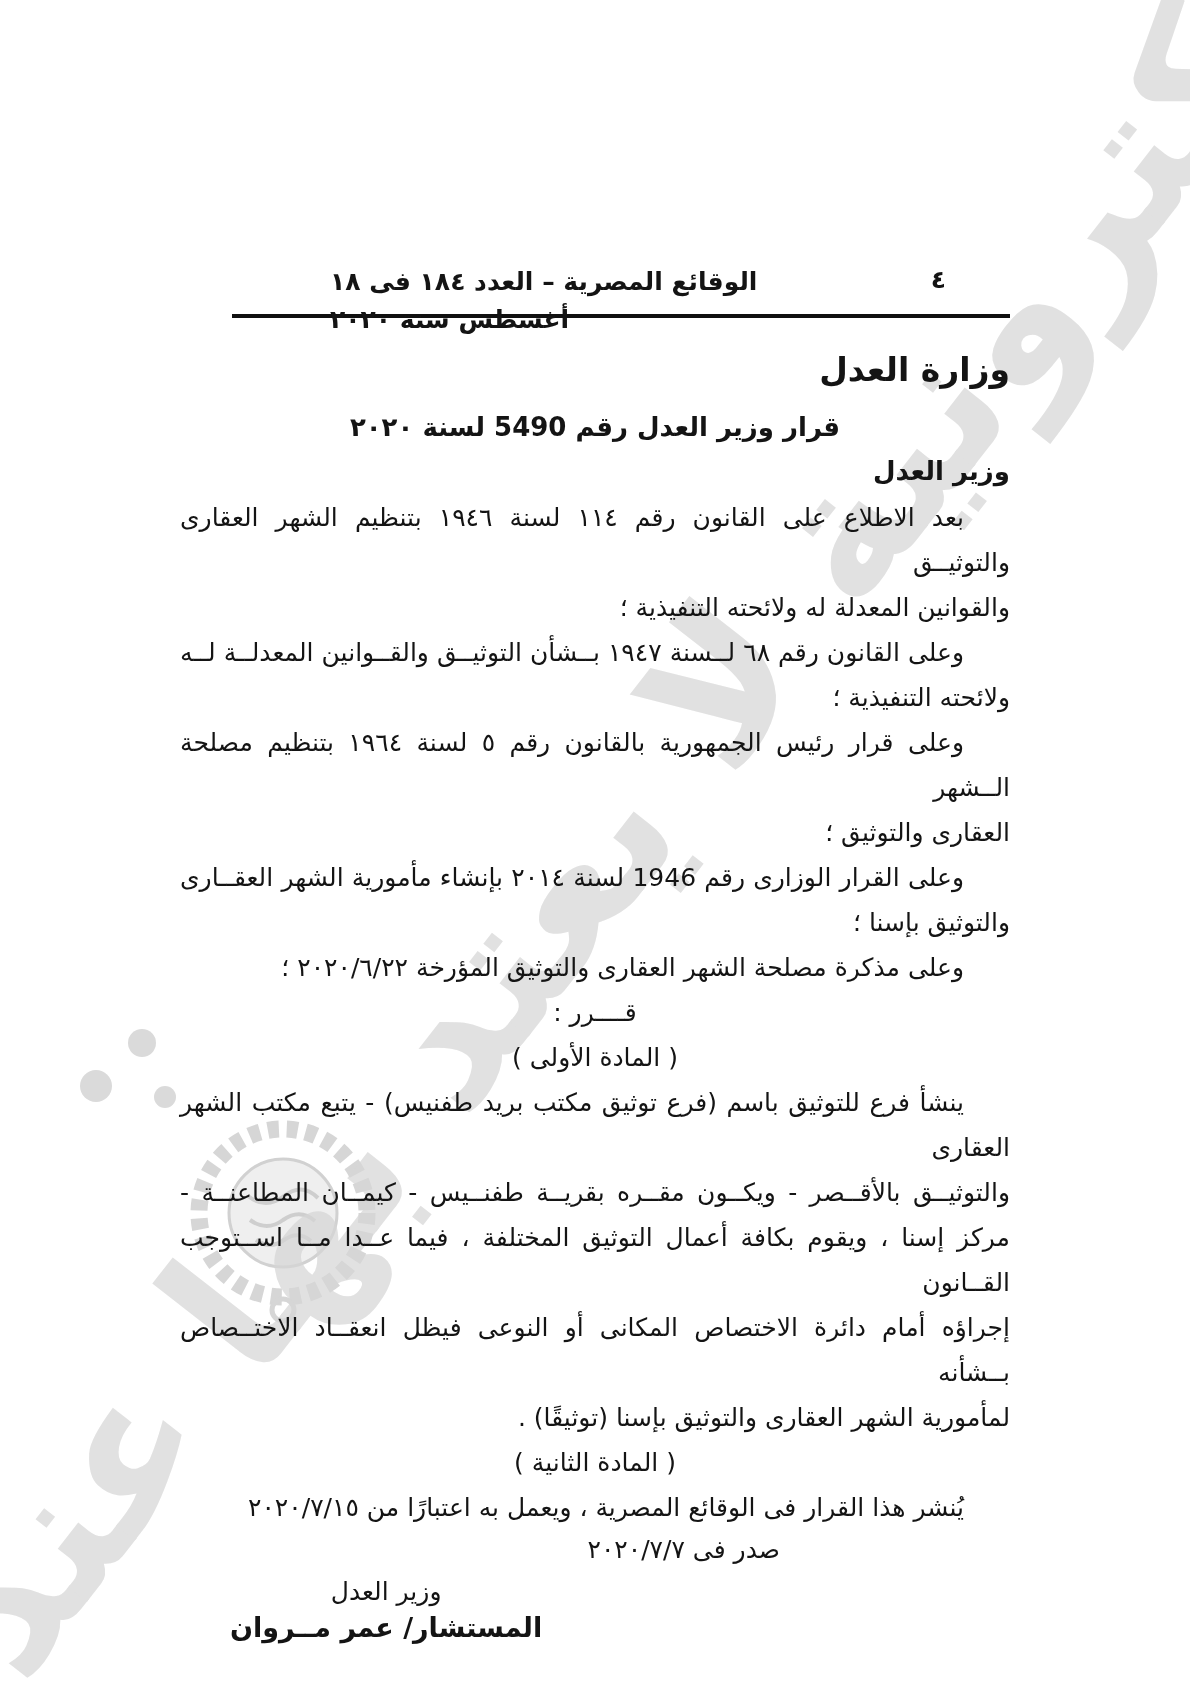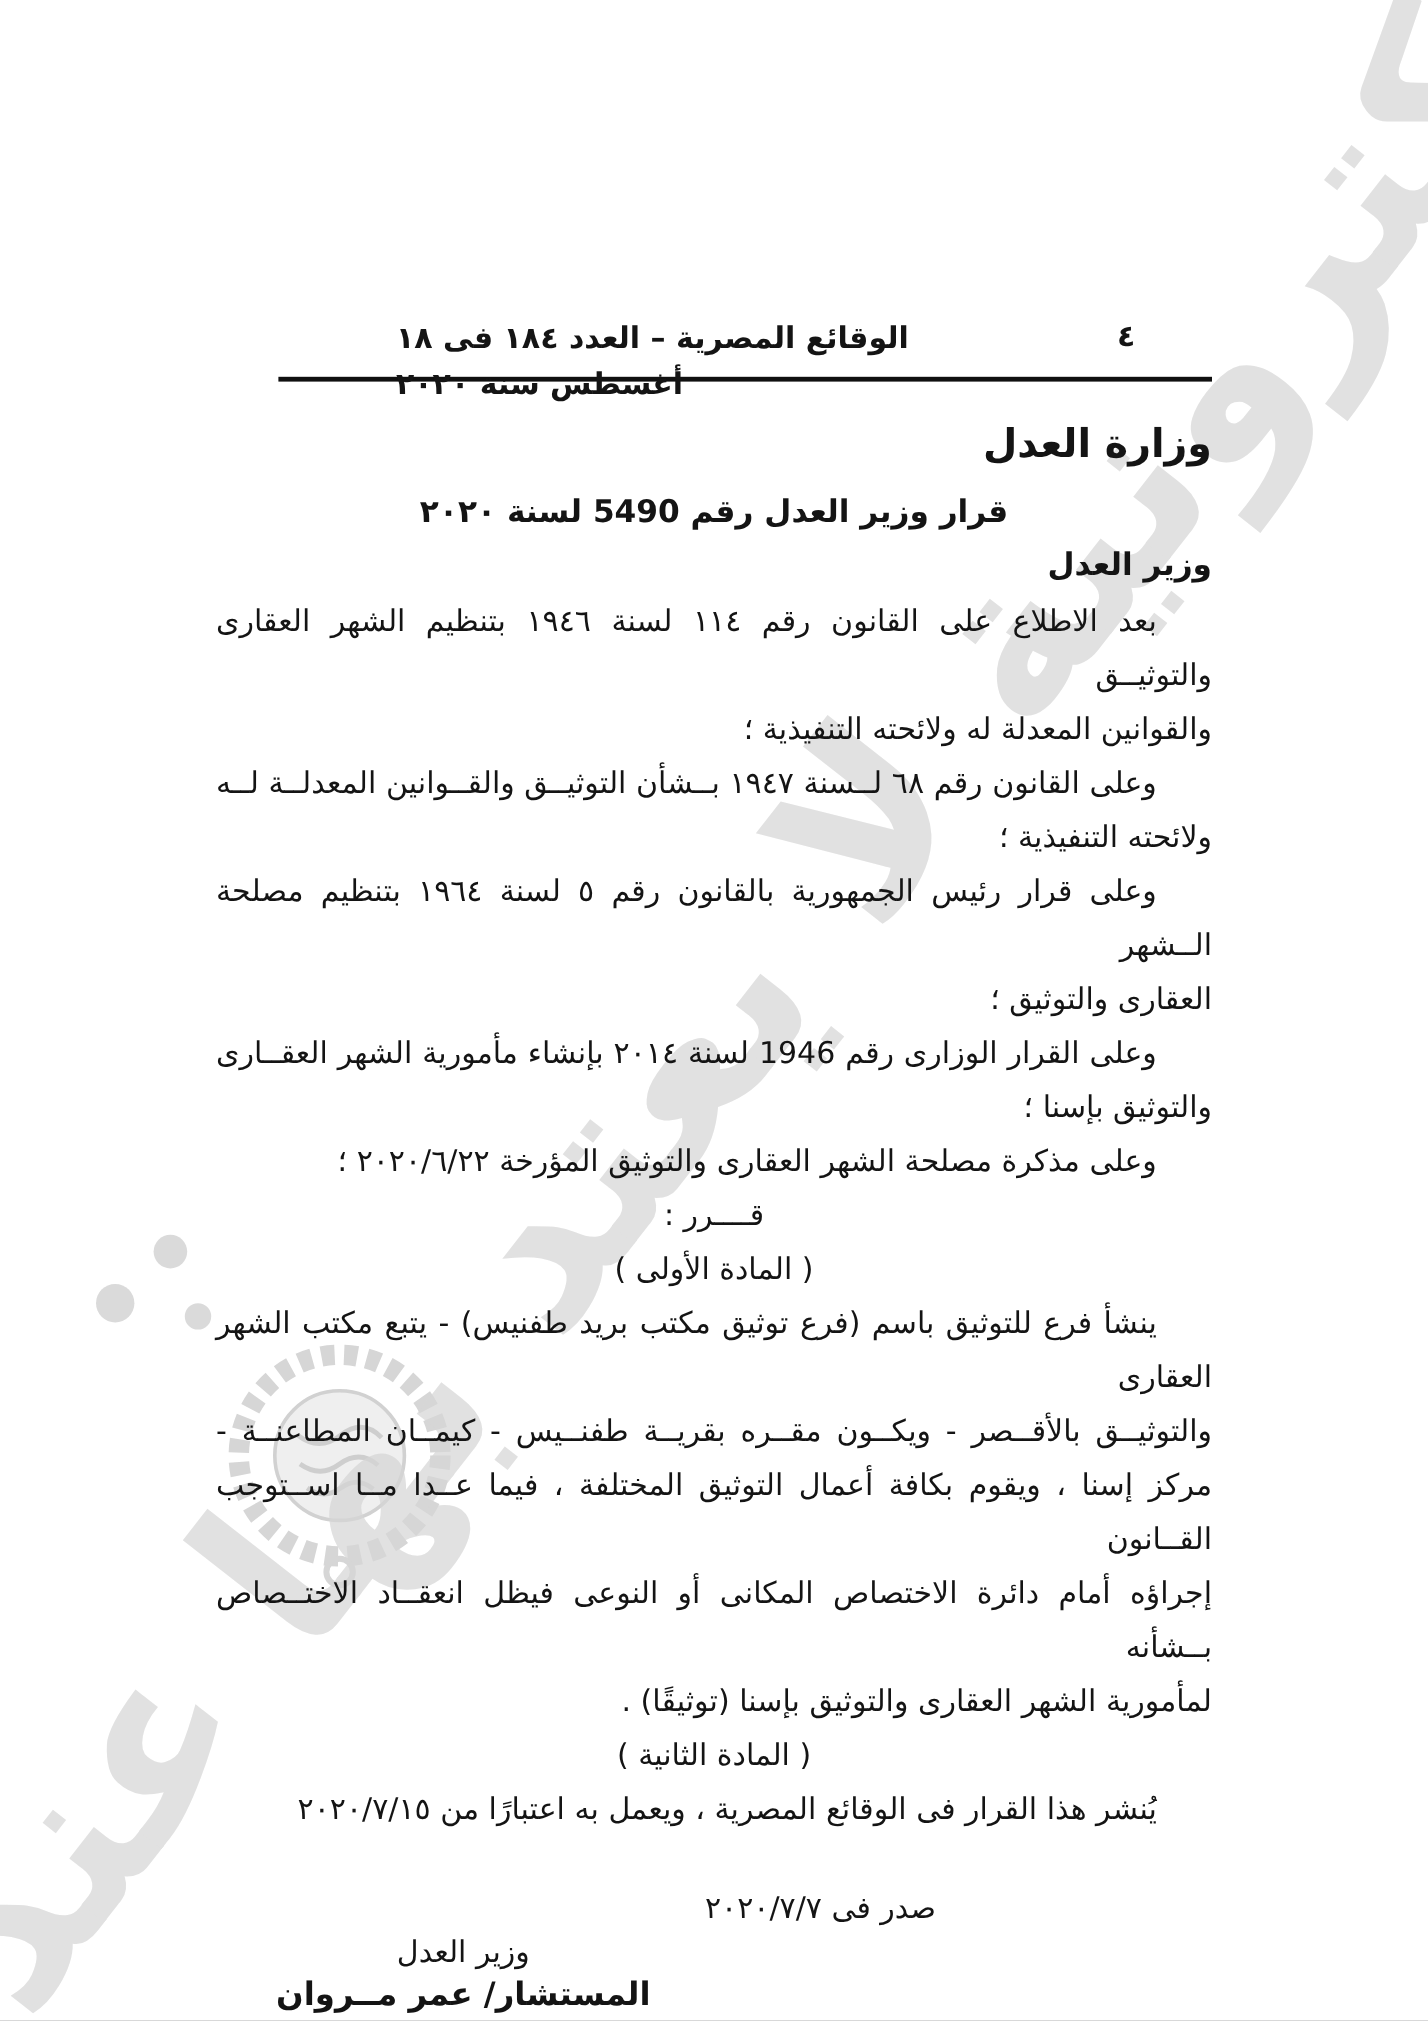--- a/index.html
+++ b/index.html
@@ -40,21 +40,21 @@
   .gz-rule{margin:9px 0 0 52px;border-top:4px solid #101010;height:0;}
   .h-ministry{margin:30px 0 0;text-align:right;font-size:33px;line-height:44px;font-weight:bold;}
   .h-decree{margin:17px 0 0;text-align:center;font-size:26px;line-height:36px;font-weight:bold;}
   .h-minister{margin:9px 0 0;text-align:right;font-size:26px;line-height:34px;font-weight:bold;}
   .body-text{margin-top:7px;font-size:25px;line-height:45px;}
   .ln{min-height:45px;}
   .ind{text-indent:46px;}
   .jf{text-align:justify;text-align-last:justify;}
   .ctr{text-align:center;font-weight:normal;}
   .issued{margin-left:0;padding-right:0;line-height:40px;}
-  .issued-inner{display:inline-block;margin-right:230px;margin-top:40px;}
+  .issued-inner{display:inline-block;margin-right:230px;}
   
   .sig-wrap{direction:ltr;width:100%;}
   .sig-inner{direction:rtl;width:fit-content;margin-left:50px;text-align:center;}
   .sig-role{font-size:25px;line-height:34px;}
   .sig-name{font-size:27px;line-height:38px;font-weight:bold;}
 </style>
 </head>
 <body>
 
 <div class="page">

